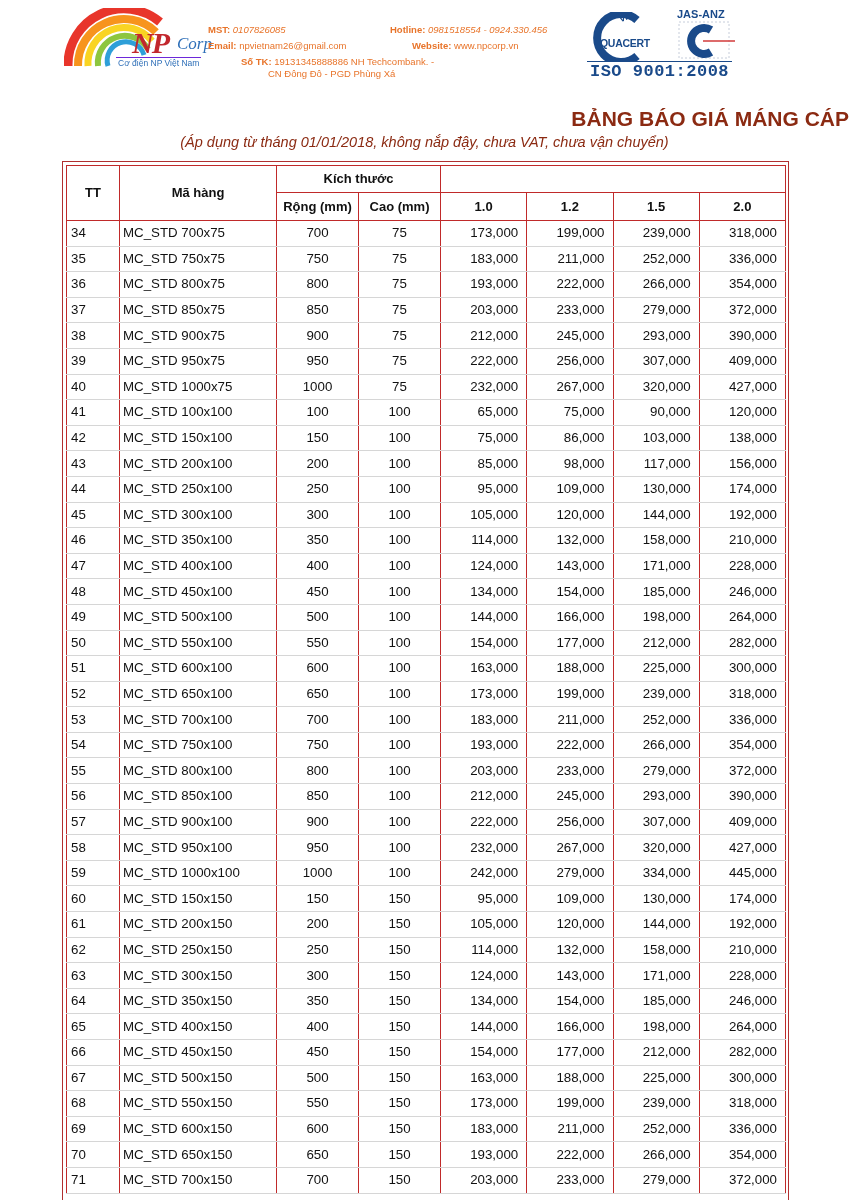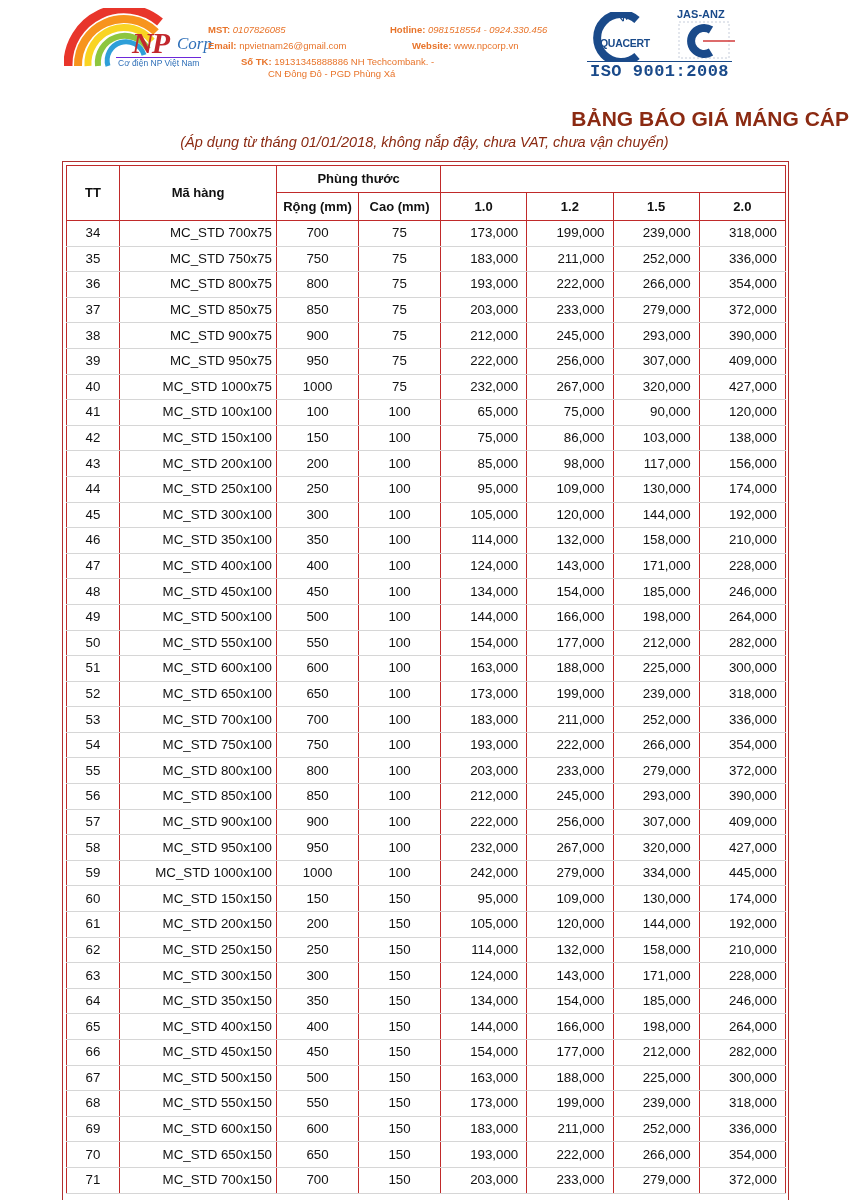--- a/index.html
+++ b/index.html
@@ -29,22 +29,22 @@
   .subtitle { position: absolute; left: 0; top: 134px; width: 849px; text-align: center; font-size: 14.5px; font-style: italic; color: #8b2a12; }
 
   
   .table-wrap { position: absolute; left: 62px; top: 161px; width: 725px; height: 1045px; border: 1px solid #b03030; border-bottom: none; overflow: hidden; }
   table { position: absolute; left: 3px; top: 3px; border-collapse: collapse; width: 719px; table-layout: fixed; }
   th, td { border: 1px solid #c02a2a; font-size: 13.3px; padding: 0 4px; height: 24.6px; line-height: 24px; white-space: nowrap; overflow: hidden; }
   td { border-top: 1px solid #d6d6d6; border-bottom: 1px solid #d6d6d6; }
   th { font-weight: bold; text-align: center; font-size: 13px; }
   thead tr.h1 th { height: 26px; }
   thead tr.h2 th { height: 27px; border-bottom: 1.5px solid #c02a2a; }
-  td.tt { text-align: center; }
-  td.code { text-align: right; padding-left: 3px; }
+  td.tt { text-align: left; }
+  td.code { text-align: left; padding-left: 3px; }
   td.dim { text-align: center; }
   td.price { text-align: right; padding-right: 8px; }
   col.c-tt { width: 53px; }
   col.c-code { width: 157px; }
   col.c-w { width: 82px; }
   col.c-h { width: 82px; }
   col.c-p { width: 86.25px; }
 </style>
 </head>
 <body>
@@ -111,21 +111,21 @@
         <col class="c-h">
       <col class="c-p">
         <col class="c-p">
         <col class="c-p">
         <col class="c-p">
     </colgroup>
     <thead>
       <tr class="h1">
         <th rowspan="2">TT</th>
         <th rowspan="2">Mã hàng</th>
-        <th colspan="2">Phùng thước</th>
+        <th colspan="2">Kích thước</th>
         <th colspan="4"></th>
       </tr>
       <tr class="h2">
         <th>Rộng (mm)</th>
         <th>Cao (mm)</th>
         <th>1.0</th>
         <th>1.2</th>
         <th>1.5</th>
         <th>2.0</th>
       </tr>

